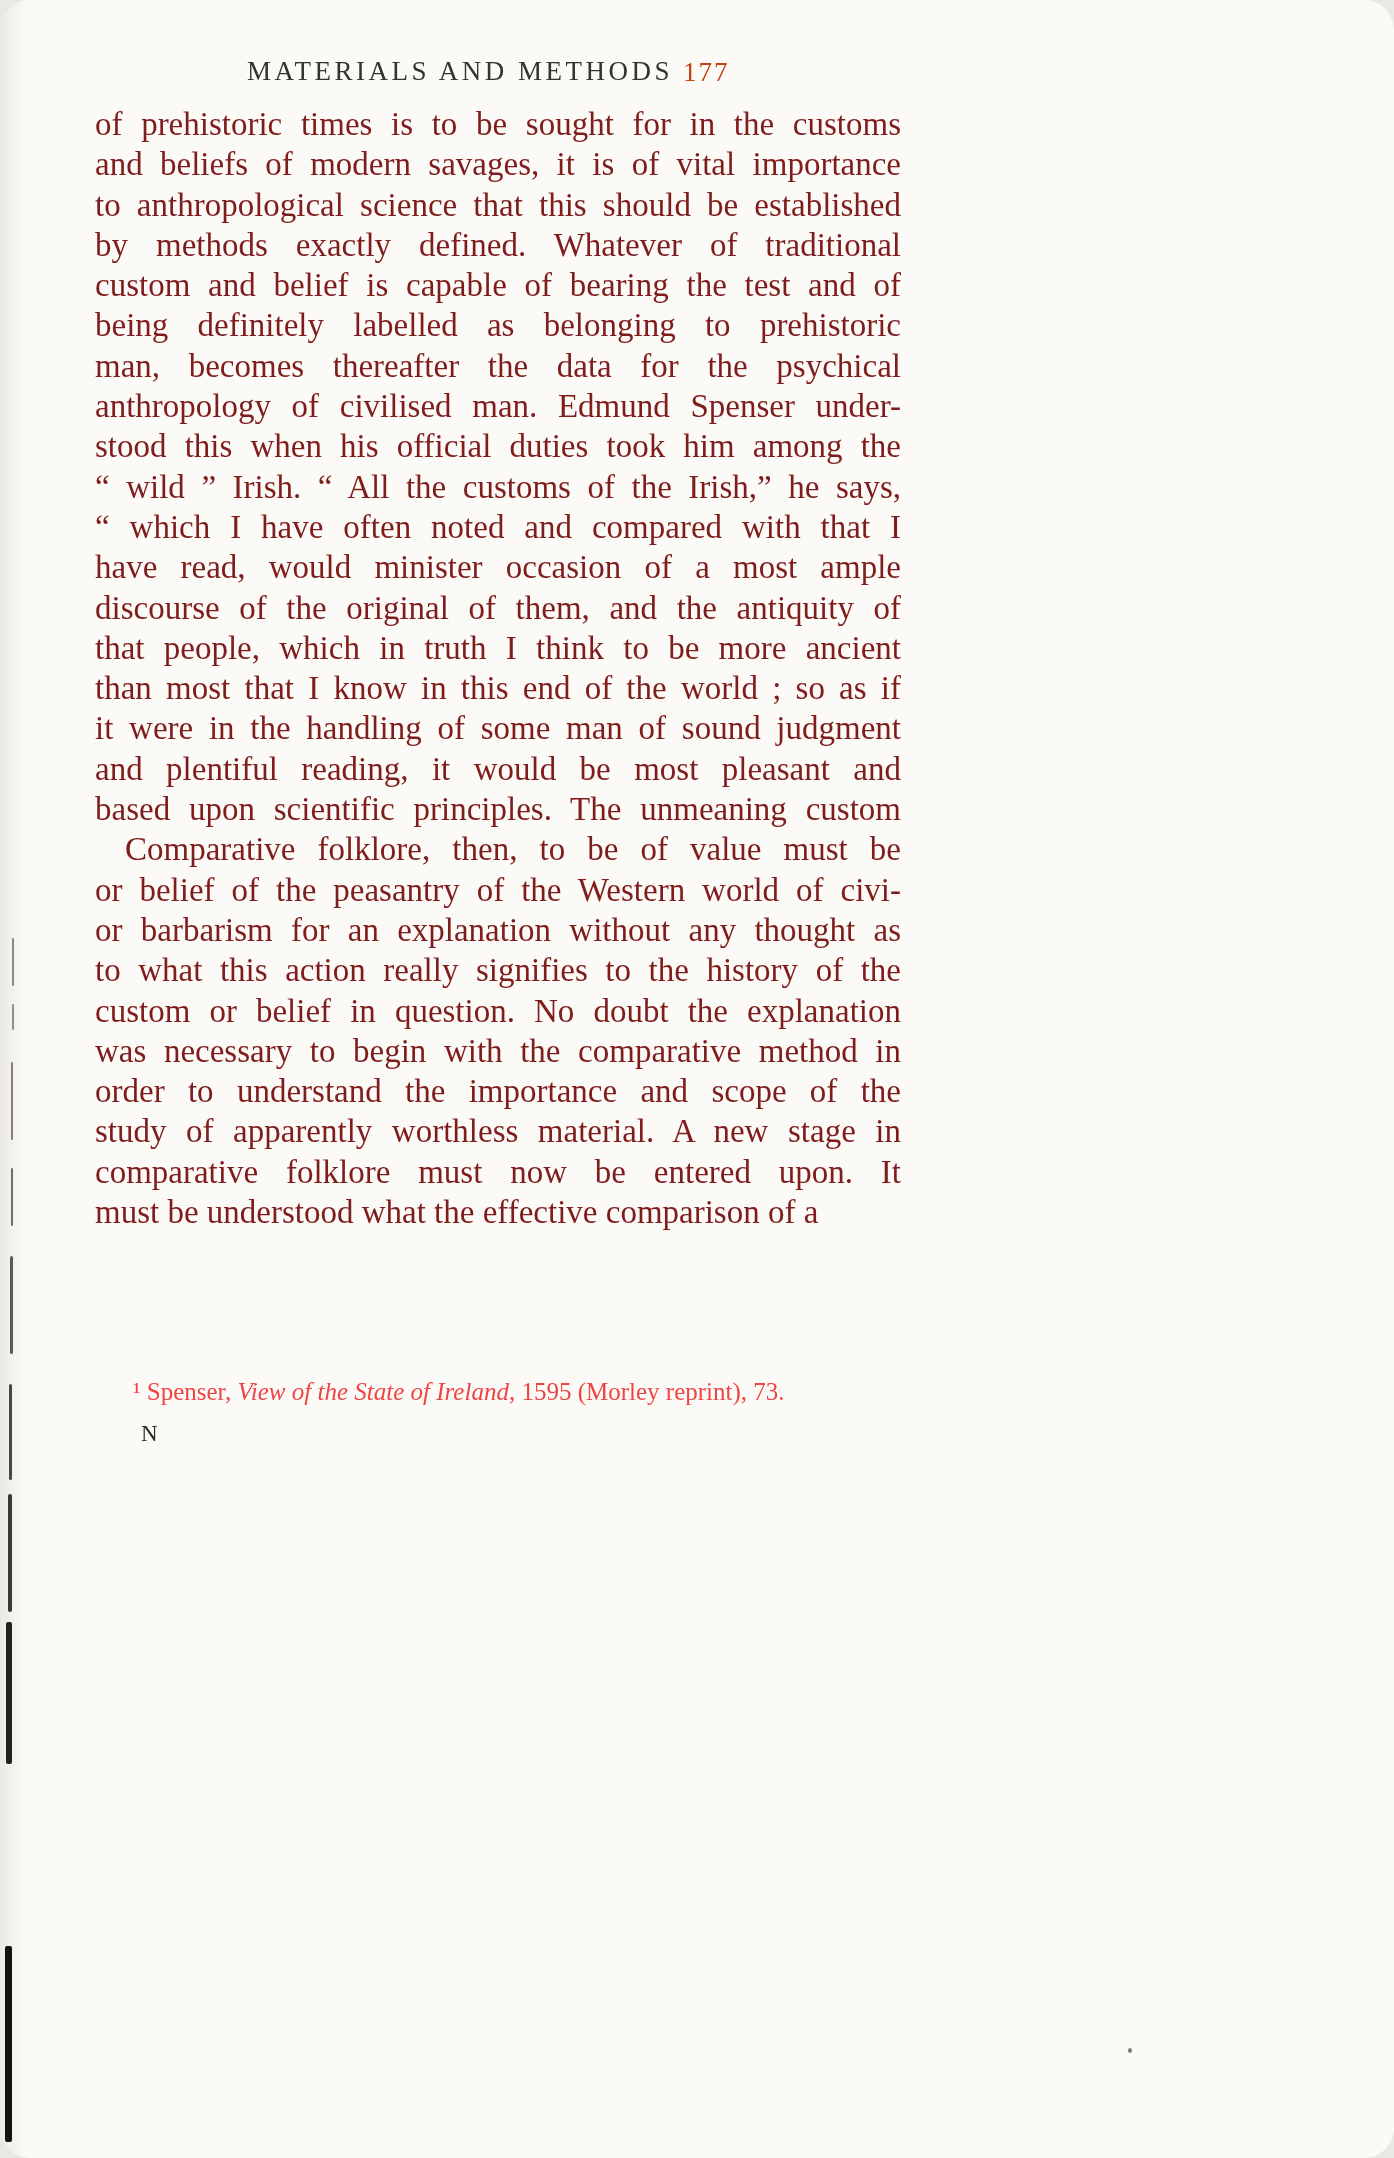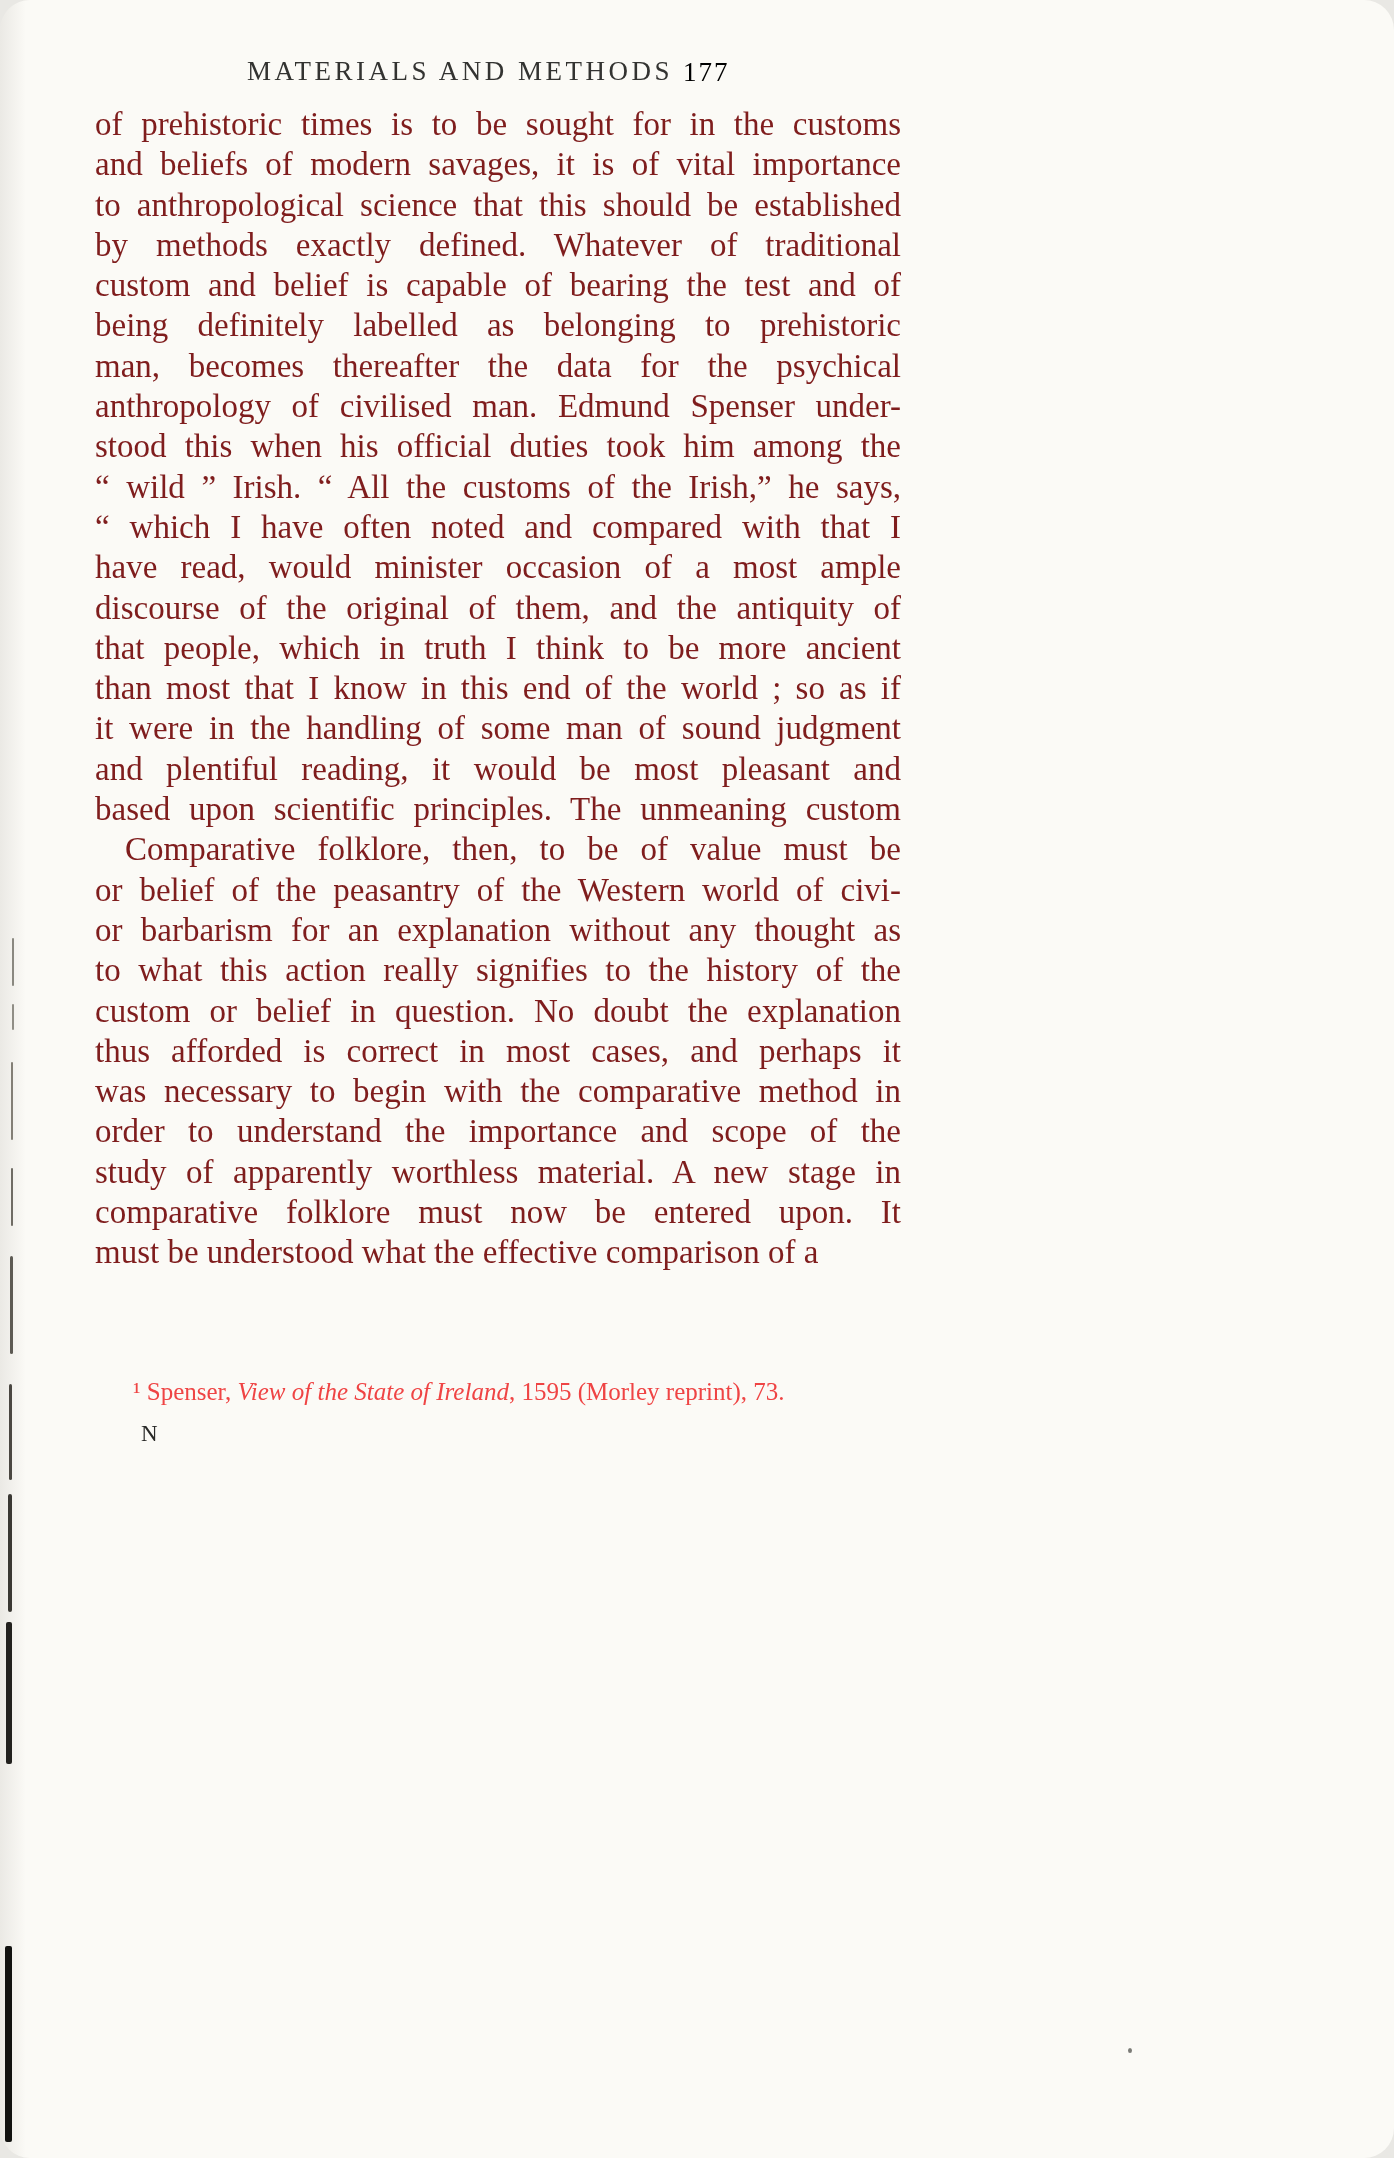--- a/index.html
+++ b/index.html
@@ -32,21 +32,21 @@
     font-size: 27px;
     letter-spacing: 3.5px;
     color: #333331;
     white-space: nowrap;
   }
   .folio {
     position: absolute;
     left: 683px; top: 57px;
     font-size: 27px;
     letter-spacing: 2px;
-    color: #000000;
+    color: #c2410c;
   }
   .text-body {
     position: absolute;
     left: 95px; top: 104px;
     width: 806px;
     font-size: 33px;
     color: #7f1d1d;
   }
   .line {
     width: 806px;
@@ -122,21 +122,20 @@
       <div class="line">that people, which in truth I think to be more ancient</div>
       <div class="line">than most that I know in this end of the world ; so as if</div>
       <div class="line">it were in the handling of some man of sound judgment</div>
       <div class="line">and plentiful reading, it would be most pleasant and</div>
       <div class="line">based upon scientific principles.  The unmeaning custom</div>
       <div class="line indent">Comparative folklore, then, to be of value must be</div>
       <div class="line">or belief of the peasantry of the Western world of civi-</div>
       <div class="line">or barbarism for an explanation without any thought as</div>
       <div class="line">to what this action really signifies to the history of the</div>
       <div class="line">custom or belief in question.  No doubt the explanation</div>
-      <div class="line">thus afforded is correct in most cases, and perhaps it</div>
       <div class="line">was necessary to begin with the comparative method in</div>
       <div class="line">order to understand the importance and scope of the</div>
       <div class="line">study of apparently worthless material.  A new stage in</div>
       <div class="line">comparative folklore must now be entered upon.  It</div>
       <div class="line last">must be understood what the effective comparison of a</div>
     </div>
 
   <div class="footnote"><span class="fn-marker">¹</span><span> Spenser, </span><span class="italic">View of the State of Ireland</span><span>, 1595 (Morley reprint), 73.</span></div>
 
   <div class="signature">N</div>

